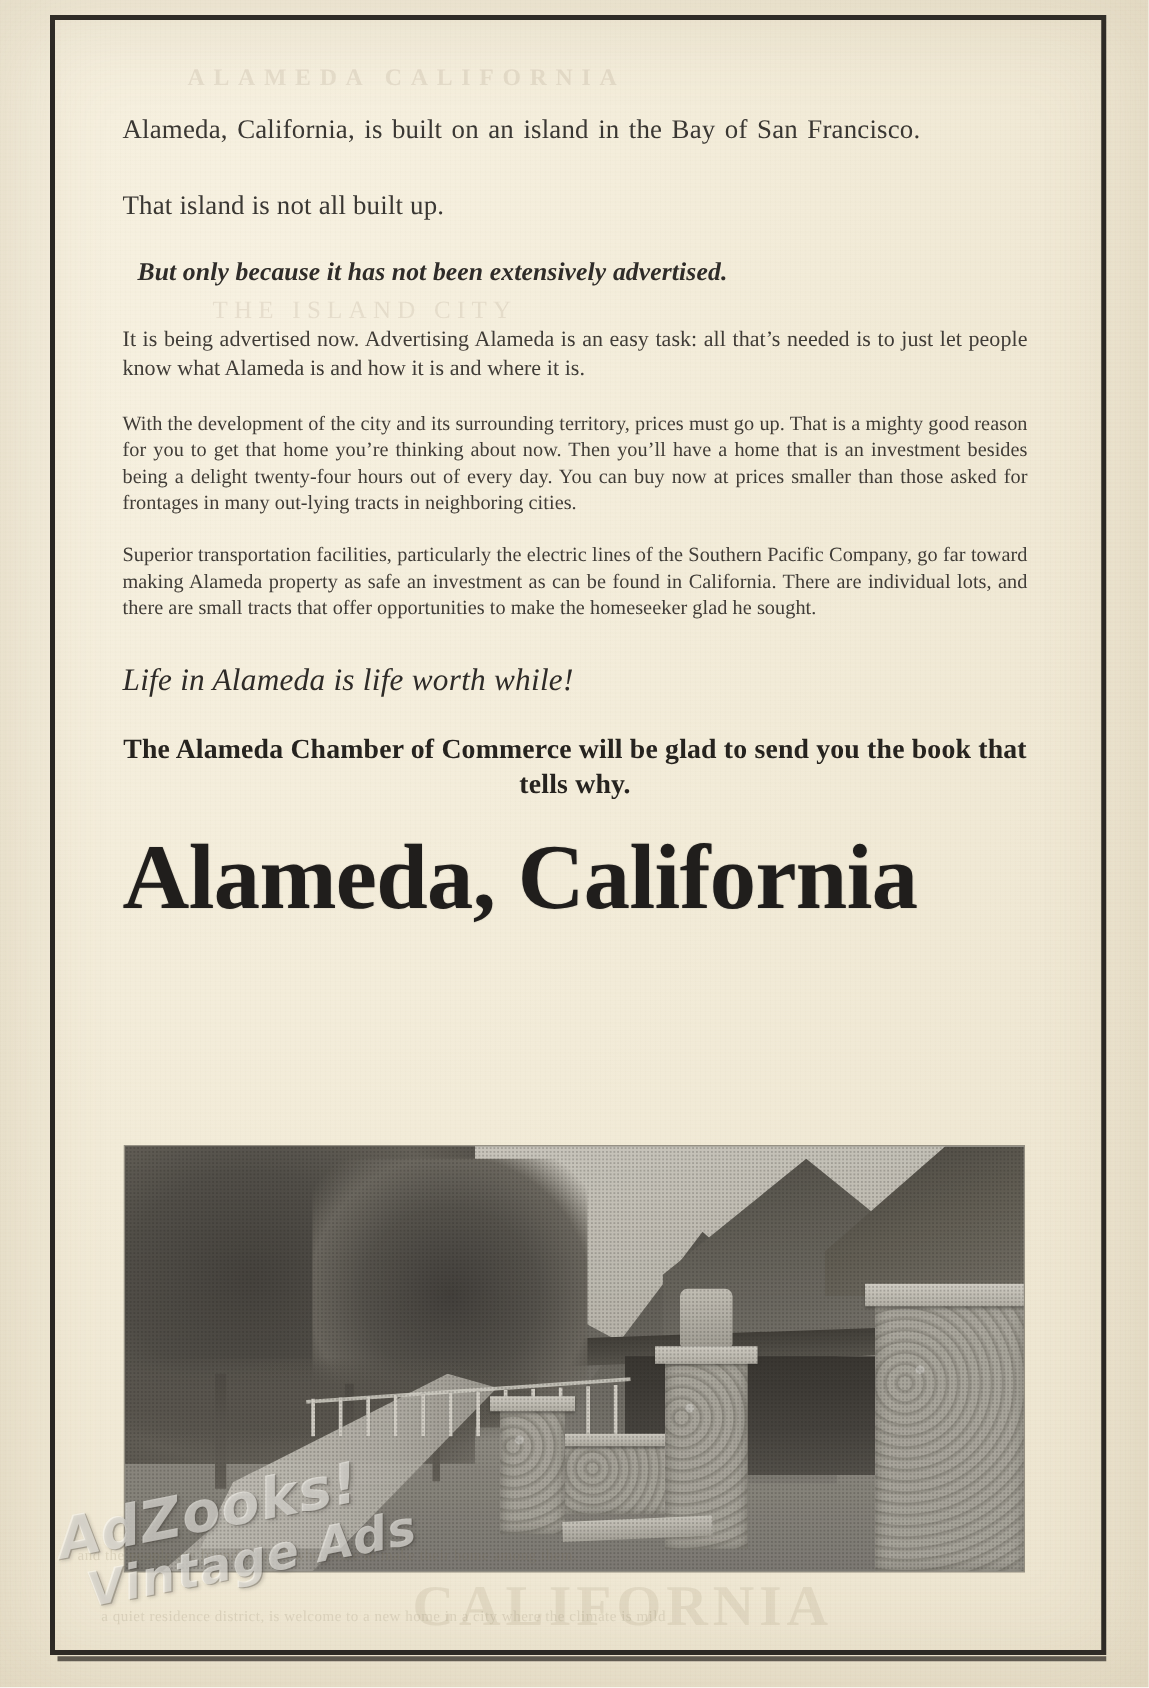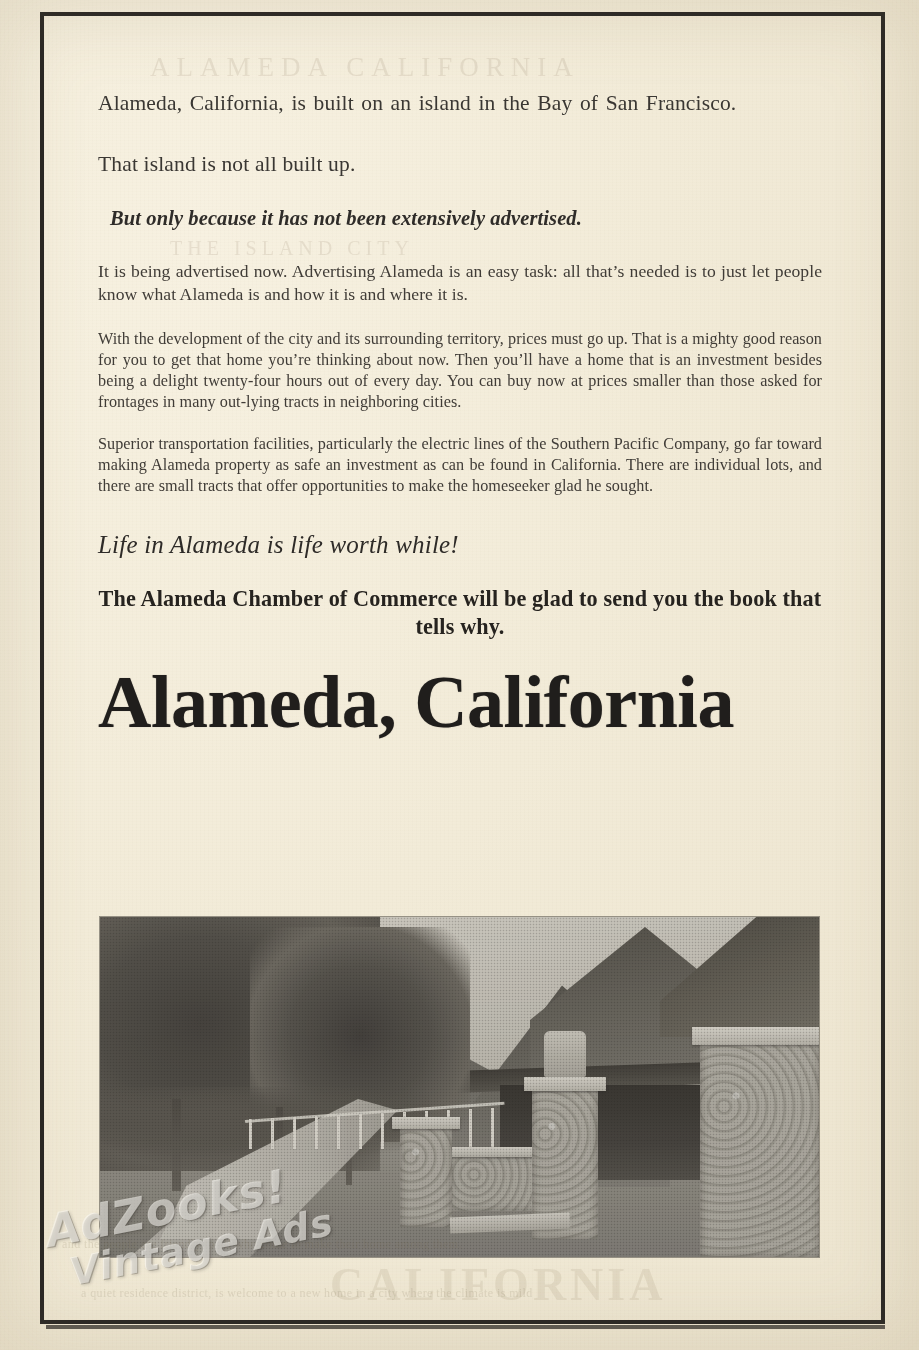--- a/index.html
+++ b/index.html
@@ -64,21 +64,21 @@
   .showthrough {
     position: absolute;
     pointer-events: none;
     color: rgba(120,104,74,.13);
     font-family: "Liberation Serif", serif;
     white-space: nowrap;
     user-select: none;
   }
   .st-top {
     left: 150px; top: 52px;
-    font-size: 27px; letter-spacing: 7px; font-weight: normal;
+    font-size: 19px; letter-spacing: 7px; font-weight: bold;
   }
   .st-mid {
     left: 170px; top: 205px;
     font-size: 20px; letter-spacing: 5px; margin-top: 32px;
   }
   .st-head {
     left: 330px; top: 1258px;
     font-size: 46px; font-weight: bold; letter-spacing: 4px;
     color: rgba(120,104,74,.115);
   }

